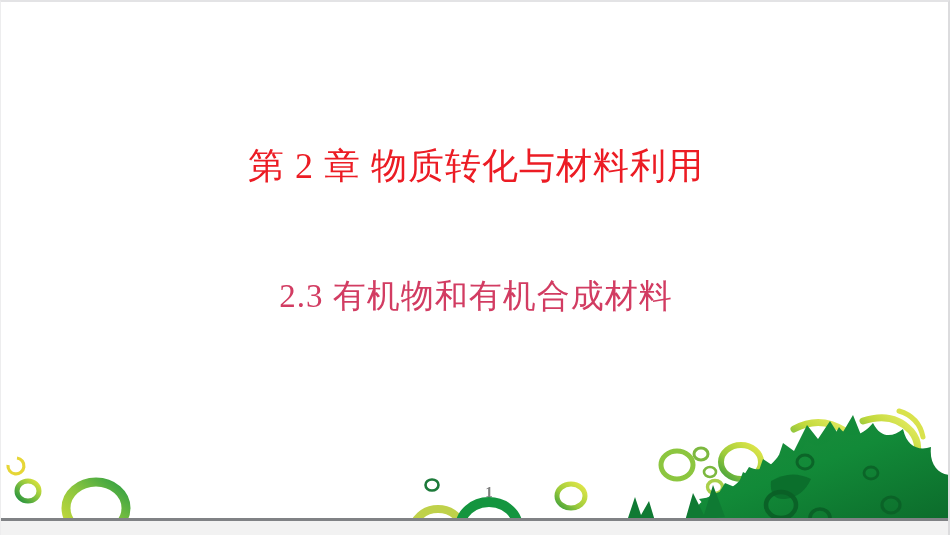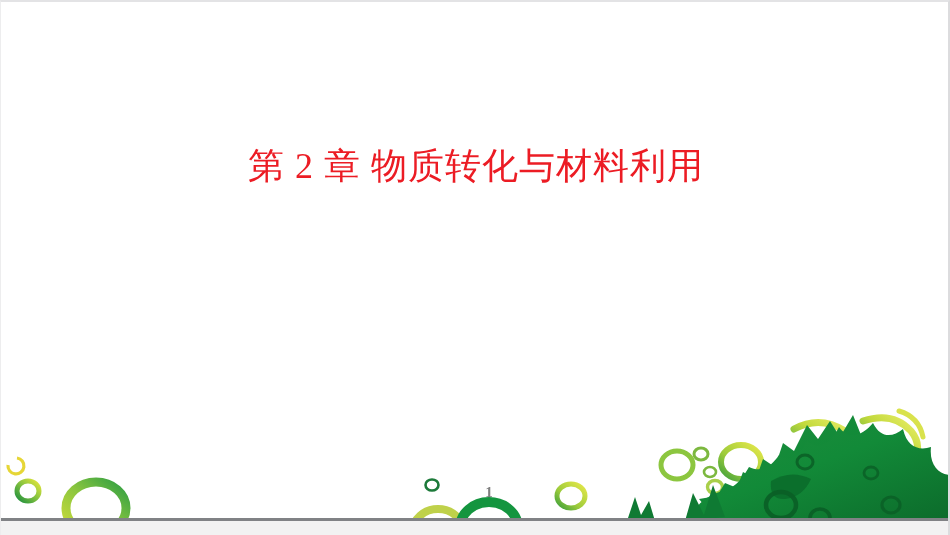--- a/index.html
+++ b/index.html
@@ -96,20 +96,21 @@
     border-top: 3px solid #808285;
   }
 </style>
 </head>
 <body>
 
 <div id="slide">
 
   <div class="title-area">
     <div class="main-title">第 2 章 物质转化与材料利用</div>
+    <div class="sub-title">2.3   有机物和有机合成材料</div>
   </div>
 
   <div class="decor">
     <svg width="950" height="180" viewBox="0 0 950 180" xmlns="http://www.w3.org/2000/svg">
       <defs>
         <linearGradient id="gRingA" x1="0" y1="1" x2="1" y2="0">
           <stop offset="0%" stop-color="#1f8f3e"></stop>
           <stop offset="55%" stop-color="#8cc63f"></stop>
           <stop offset="100%" stop-color="#e3e53a"></stop>
         </linearGradient>

